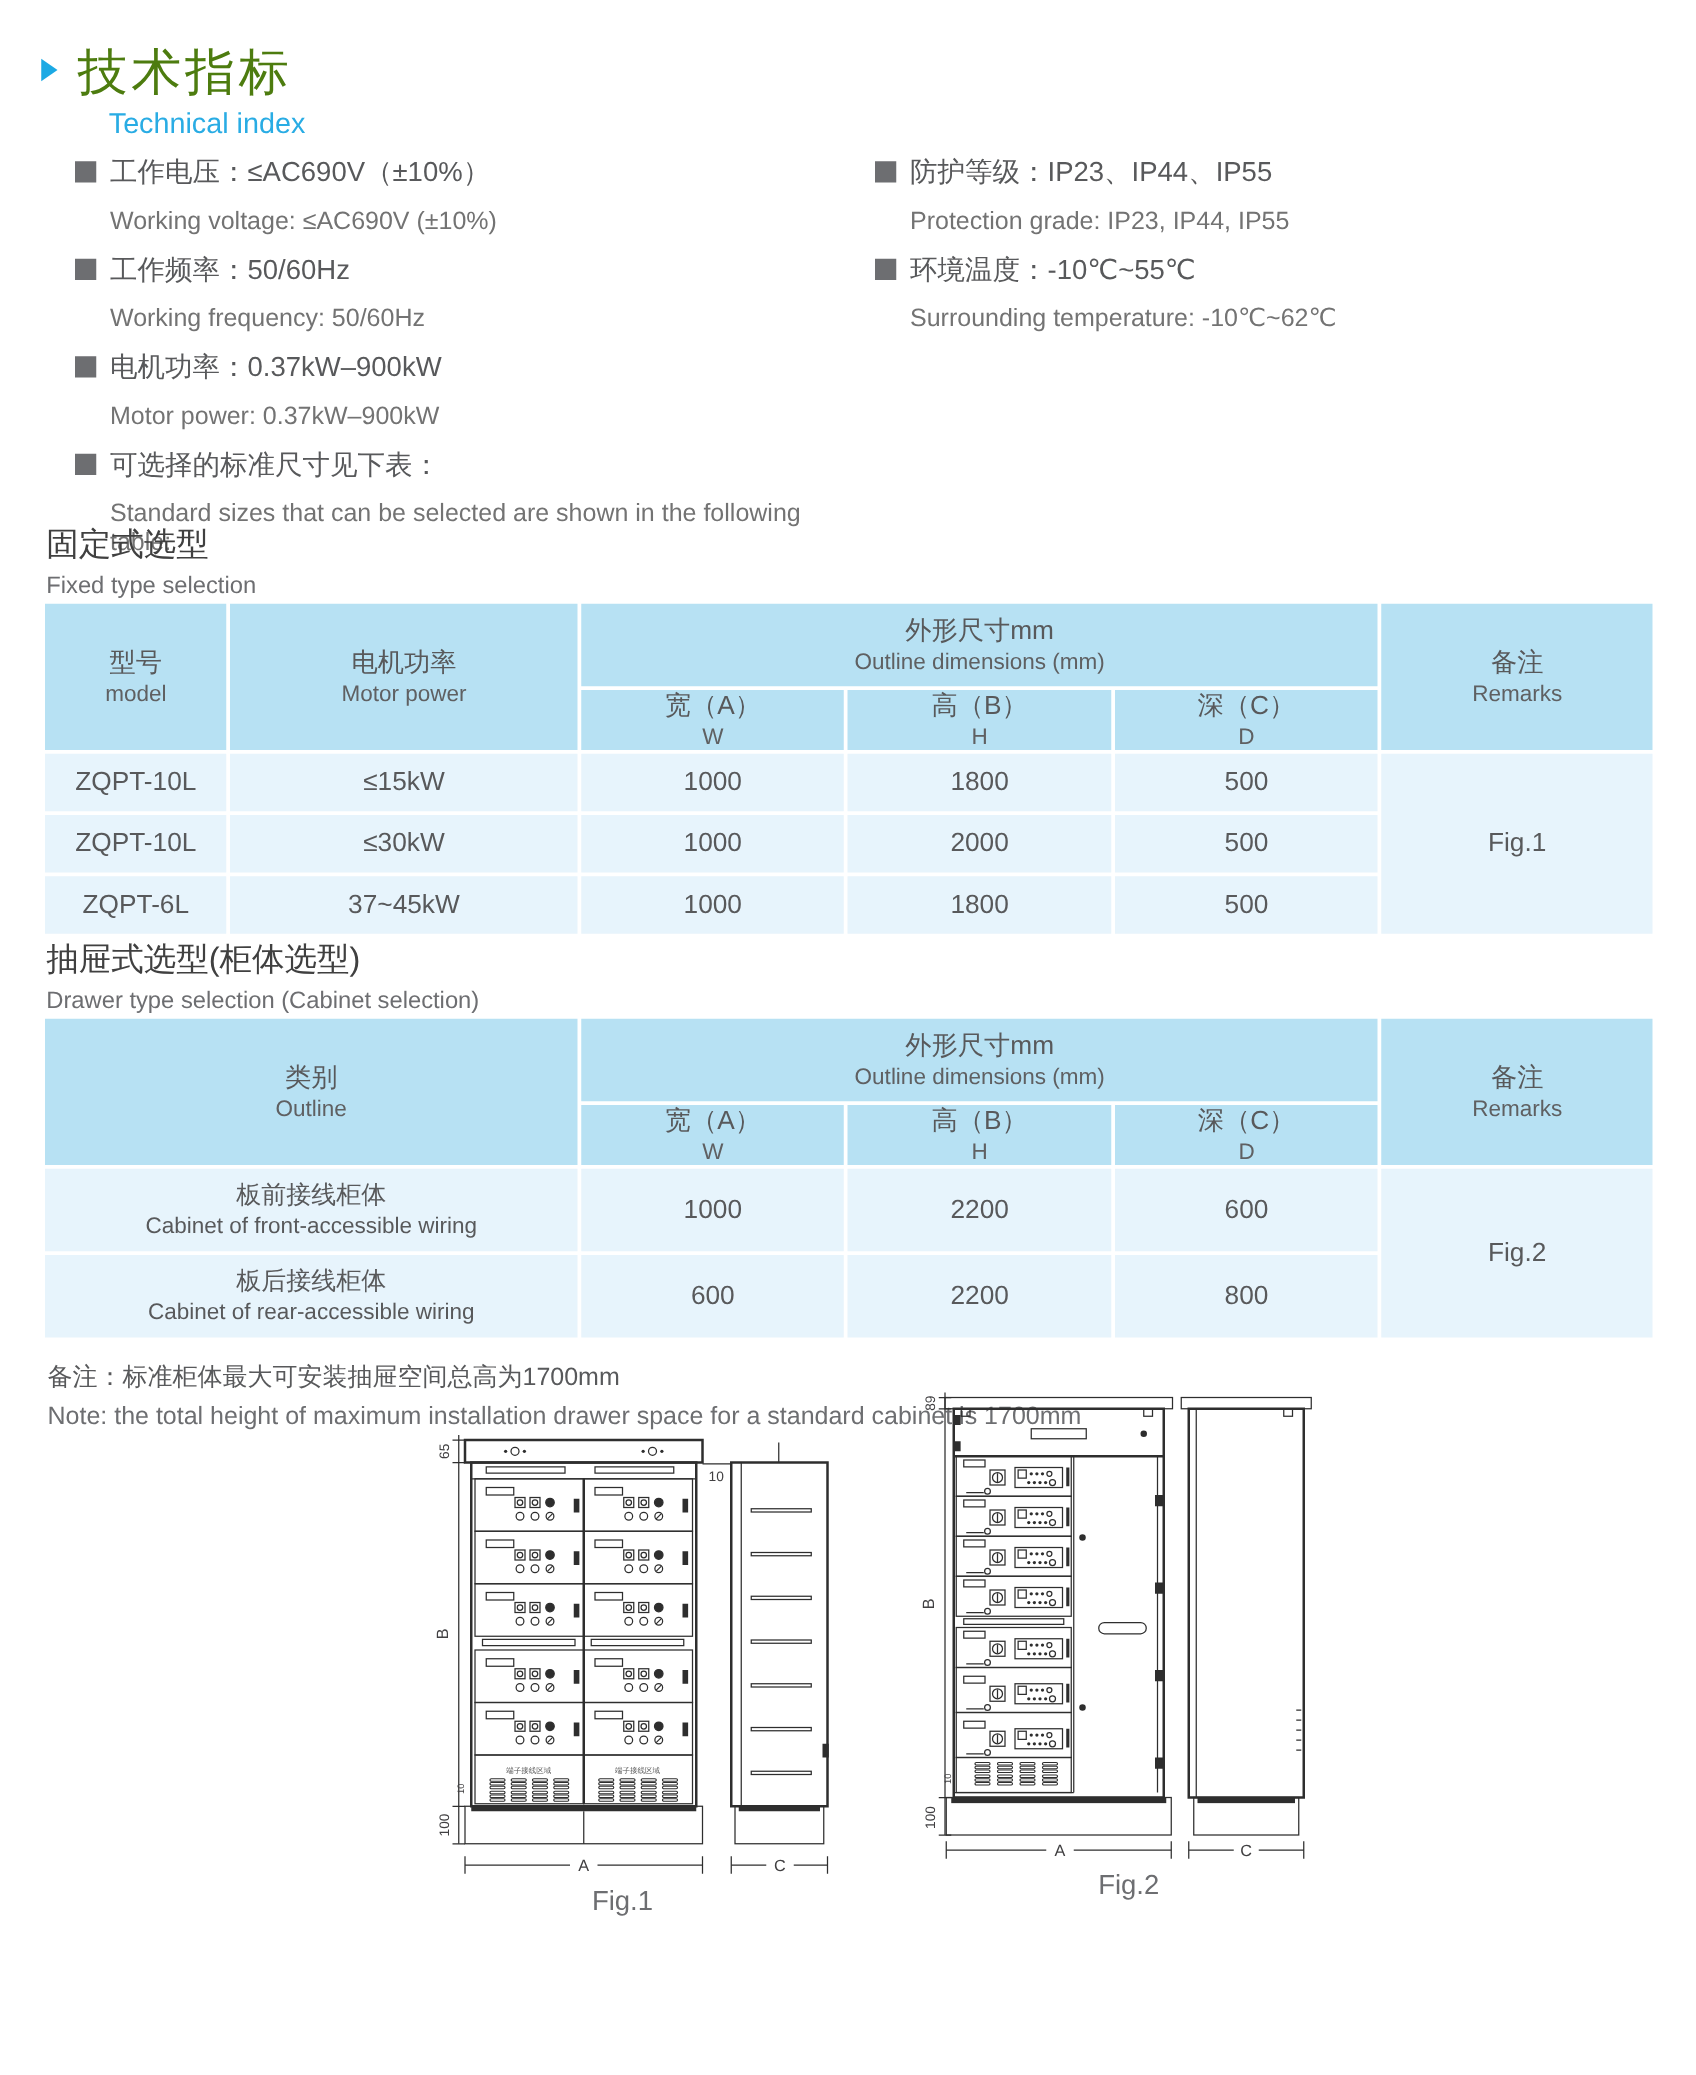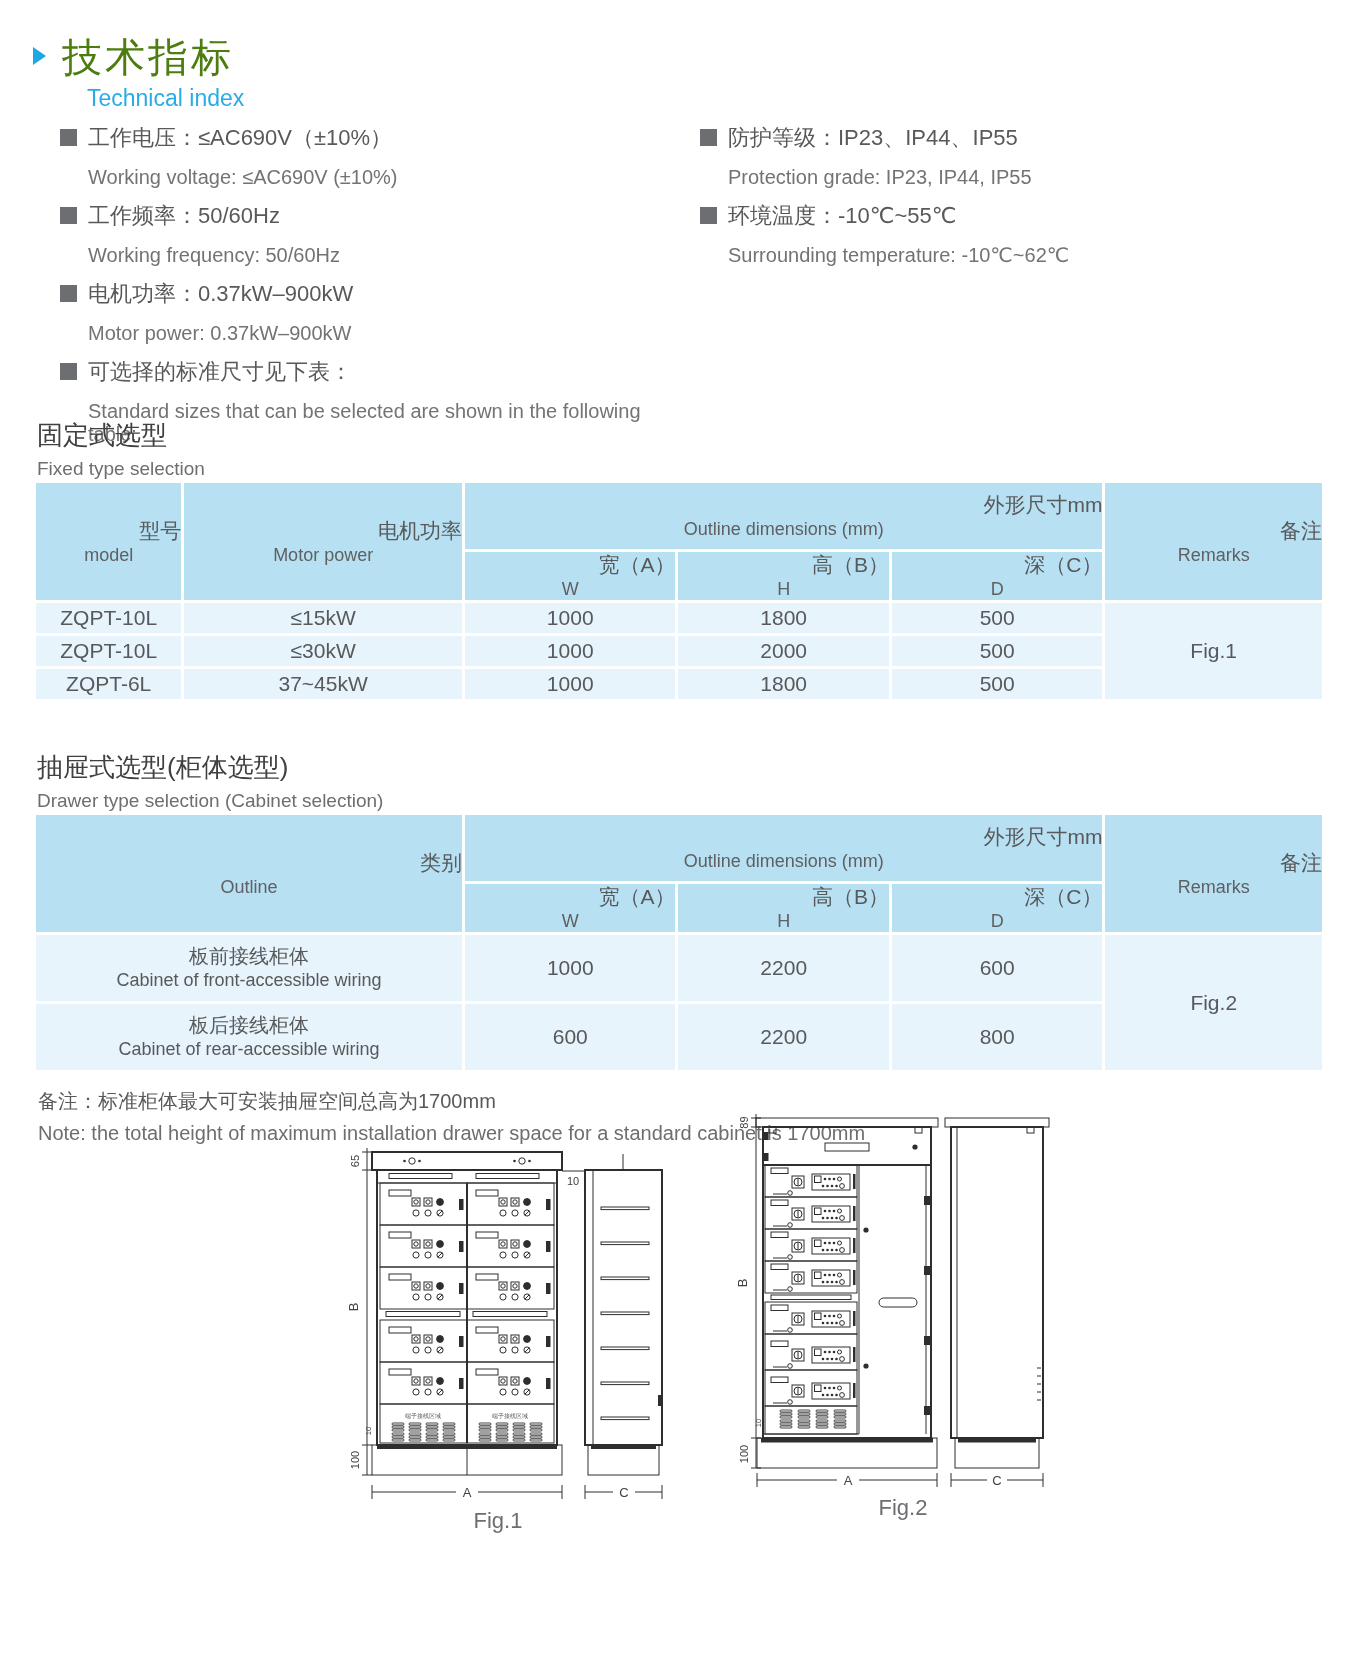--- a/index.html
+++ b/index.html
@@ -27,23 +27,23 @@
 
   
   table.spec-table { position:absolute; left:33px; border-collapse:separate; border-spacing:3px;
                      table-layout:fixed; text-align:center; }
   #table1 { top:480px; width:1292px; }
   #table2 { top:812px; width:1292px; }
   .spec-table th { background:#b7e1f3; font-weight:normal; vertical-align:middle; padding:0; }
   .spec-table td { background:#e7f4fc; vertical-align:middle; padding:0; font-size:21px; color:#58595b; }
   .spec-table thead tr.hrow1 { height:66px; }
   .spec-table thead tr.hrow2 { height:46px; }
-  #table1 tbody tr { height:30px; }
+  #table1 tbody tr { height:46px; }
   #table2 tbody tr { height:66px; }
-  .hd .cn { font-size:21px; line-height:26px;text-align:right; }
+  .hd .cn { font-size:21px; line-height:26px; }
   .hd .en { font-size:18px; line-height:22px; color:#5f6062; }
   .cat-cn { font-size:20px; line-height:25px; }
   .cat-en { font-size:18px; line-height:23px; }
 
   
   .note { position:absolute; left:38px; top:1088px; }
   .note-cn { font-size:20px; color:#58595b; }
   .note-en { font-size:20px; color:#6d6e71; margin-top:7px; }
 
   

